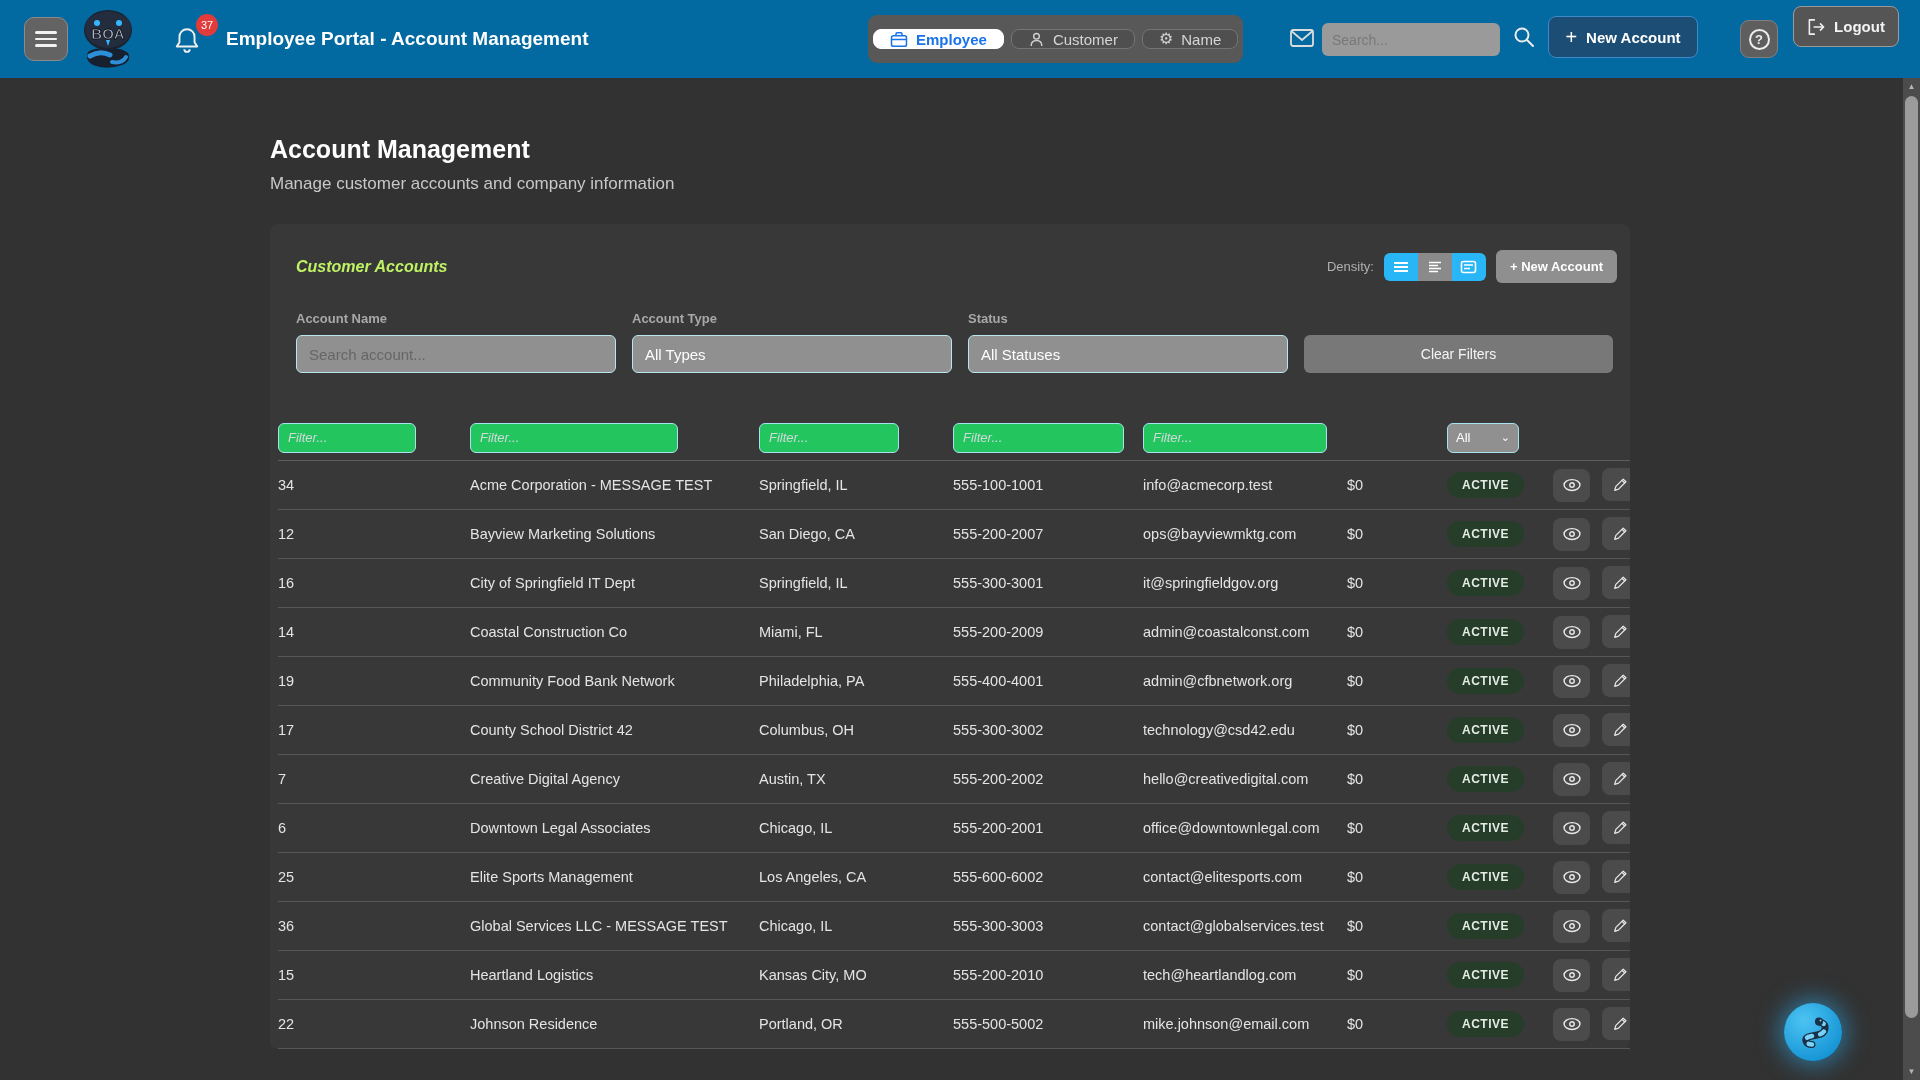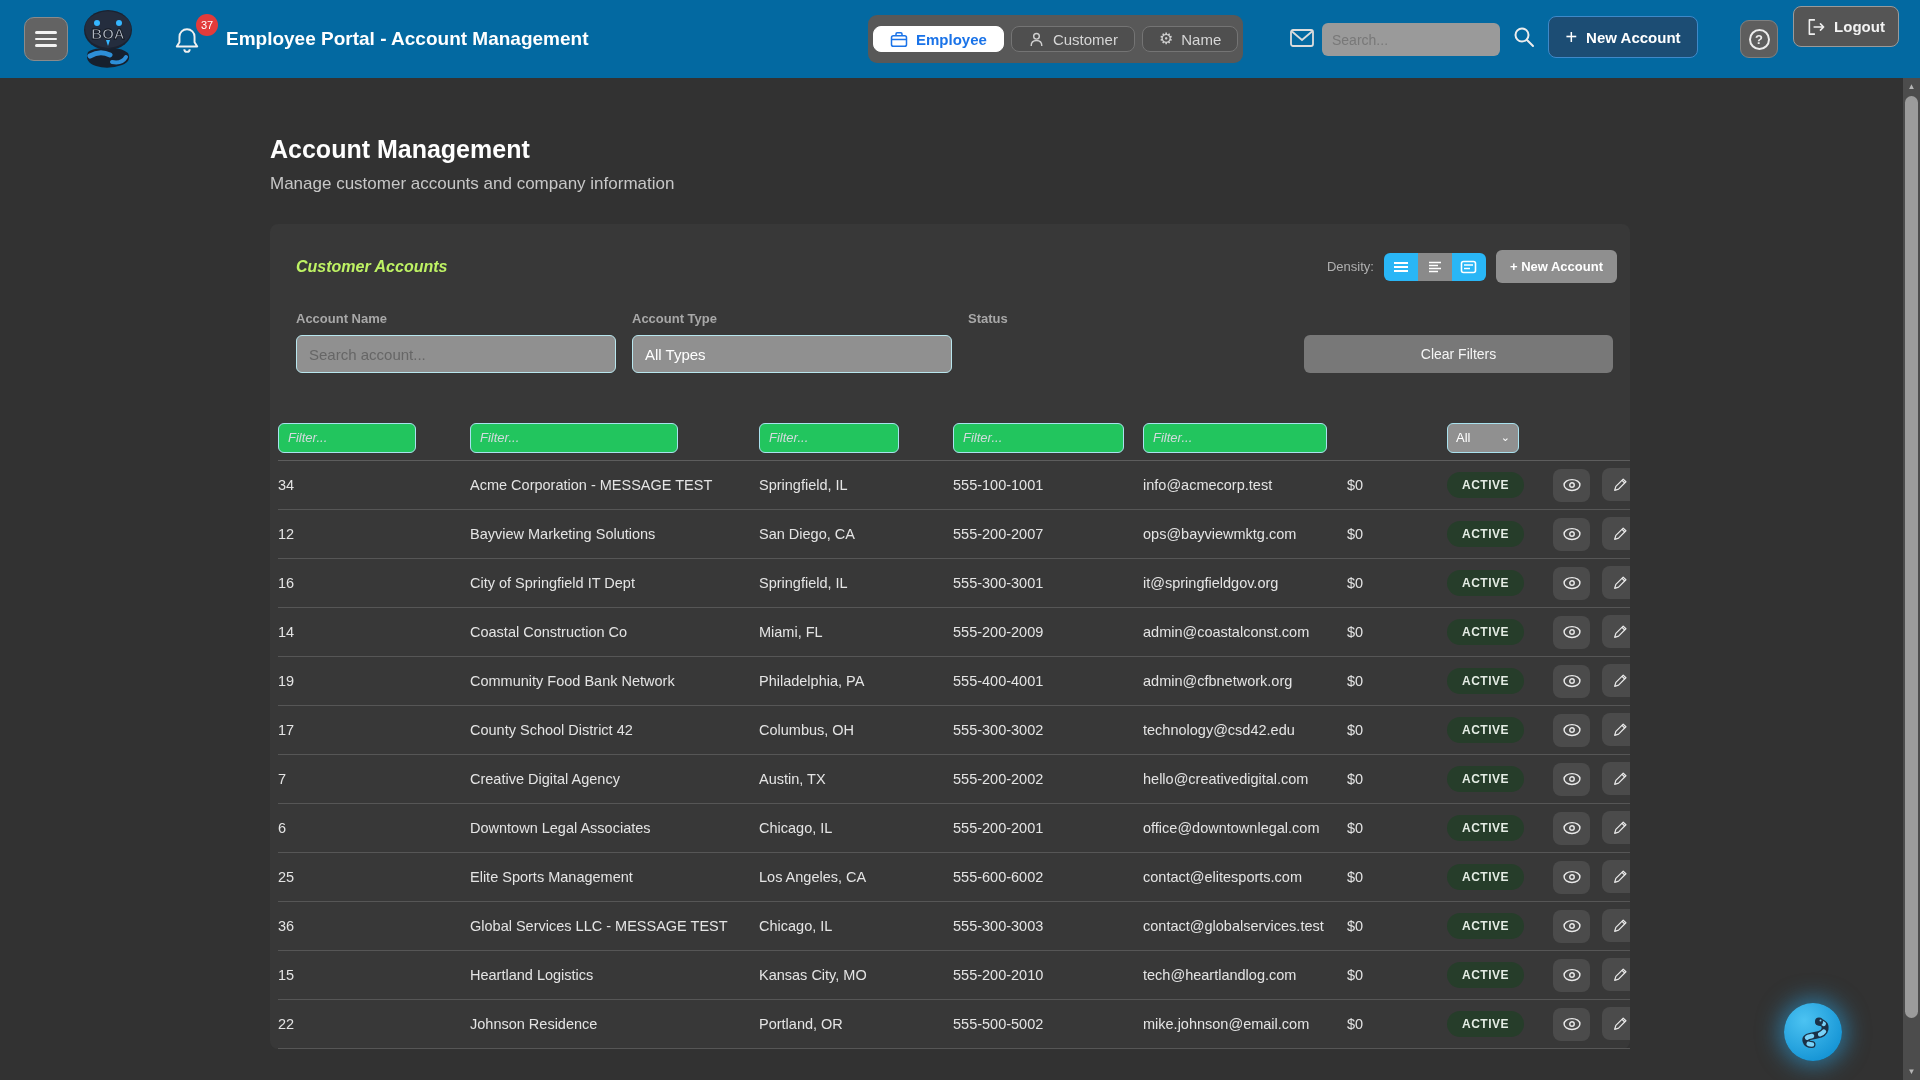--- a/index.html
+++ b/index.html
@@ -17,21 +17,21 @@
   .logo { position:absolute; left:76px; top:6px; width:64px; height:66px; }
   .bellwrap { position:absolute; left:172px; top:14px; width:46px; height:50px; }
   .badge { position:absolute; right:0; top:0; min-width:22px; height:22px; border-radius:11px;
            background:#e23b3b; color:#fff; font-size:11px; font-weight:normal; display:flex;
            align-items:center; justify-content:center; padding:0 4px; }
   .tb-title { position:absolute; left:226px; top:0; height:78px; display:flex; align-items:center;
               color:#fff; font-size:19px; font-weight:bold; }
 
   .tabgroup { position:absolute; left:868px; top:15px; height:48px; background:#585858;
               border-radius:9px; display:flex; align-items:center; padding:0 5px; gap:7px; }
-  .tab { height:26px; border-radius:8px; display:flex; align-items:center; gap:8px; padding:0 16px;
+  .tab { height:20px; border-radius:8px; display:flex; align-items:center; gap:8px; padding:0 16px;
          font-size:15px; cursor:pointer; background:#4f4f4f; border:1px solid #747474; color:#d6d6d6; }
   .tab.active { background:#ffffff; border:1px solid #ffffff; color:#1a73e8; font-weight:bold; }
   .tab .glyph { font-size:16px; line-height:1; }
 
   .mailicon { position:absolute; left:1289px; top:26px; }
   .searchbox { position:absolute; left:1322px; top:23px; width:178px; height:33px; border-radius:6px;
                background:#9a9a9a; border:none; padding:0 10px; font-size:14px; color:#333;
                font-family:"Liberation Sans", sans-serif; }
   .searchbox::placeholder { color:#787878; }
   .magicon { position:absolute; left:1512px; top:25px; cursor:pointer; }
@@ -258,20 +258,23 @@
           <input class="f-input" type="text" placeholder="Search account..." style="">
         </div>
         <div>
           <div class="f-label">Account Type</div>
           <div class="f-select">
             <span>All Types</span>
           </div>
         </div>
         <div>
           <div class="f-label">Status</div>
+          <div class="f-select">
+            <span>All Statuses</span>
+          </div>
         </div>
         <div class="f-clear-wrap">
           <button class="btn-clear">Clear Filters</button>
         </div>
       </div>
 
       <div class="table">
 
         <div class="tfilter">
           <div><input class="t-finput" type="text" placeholder="Filter..." style=""></div>

